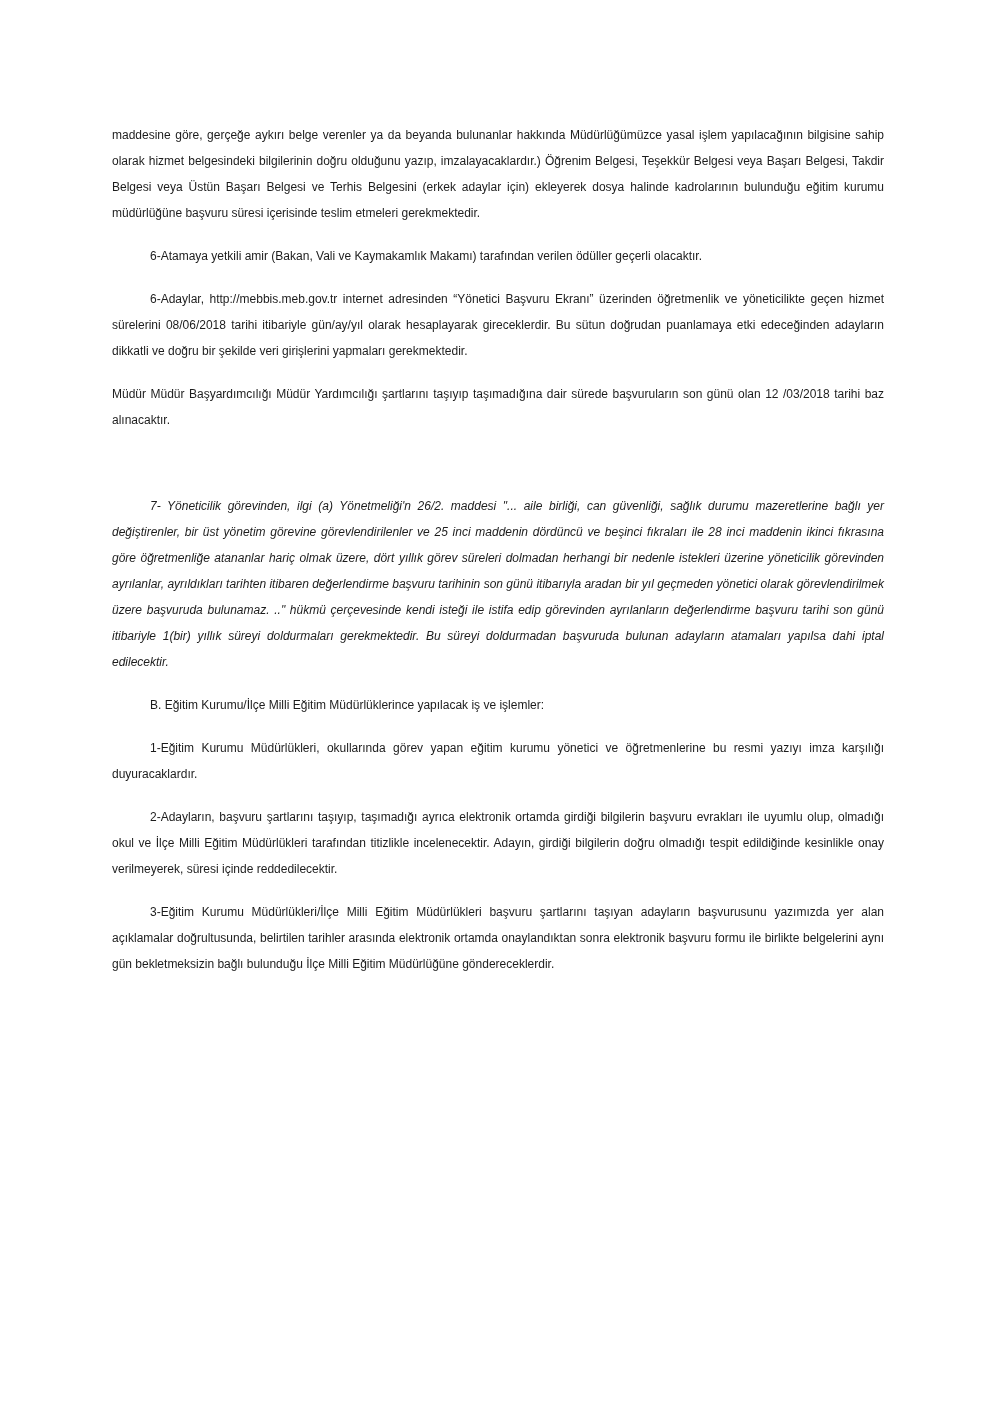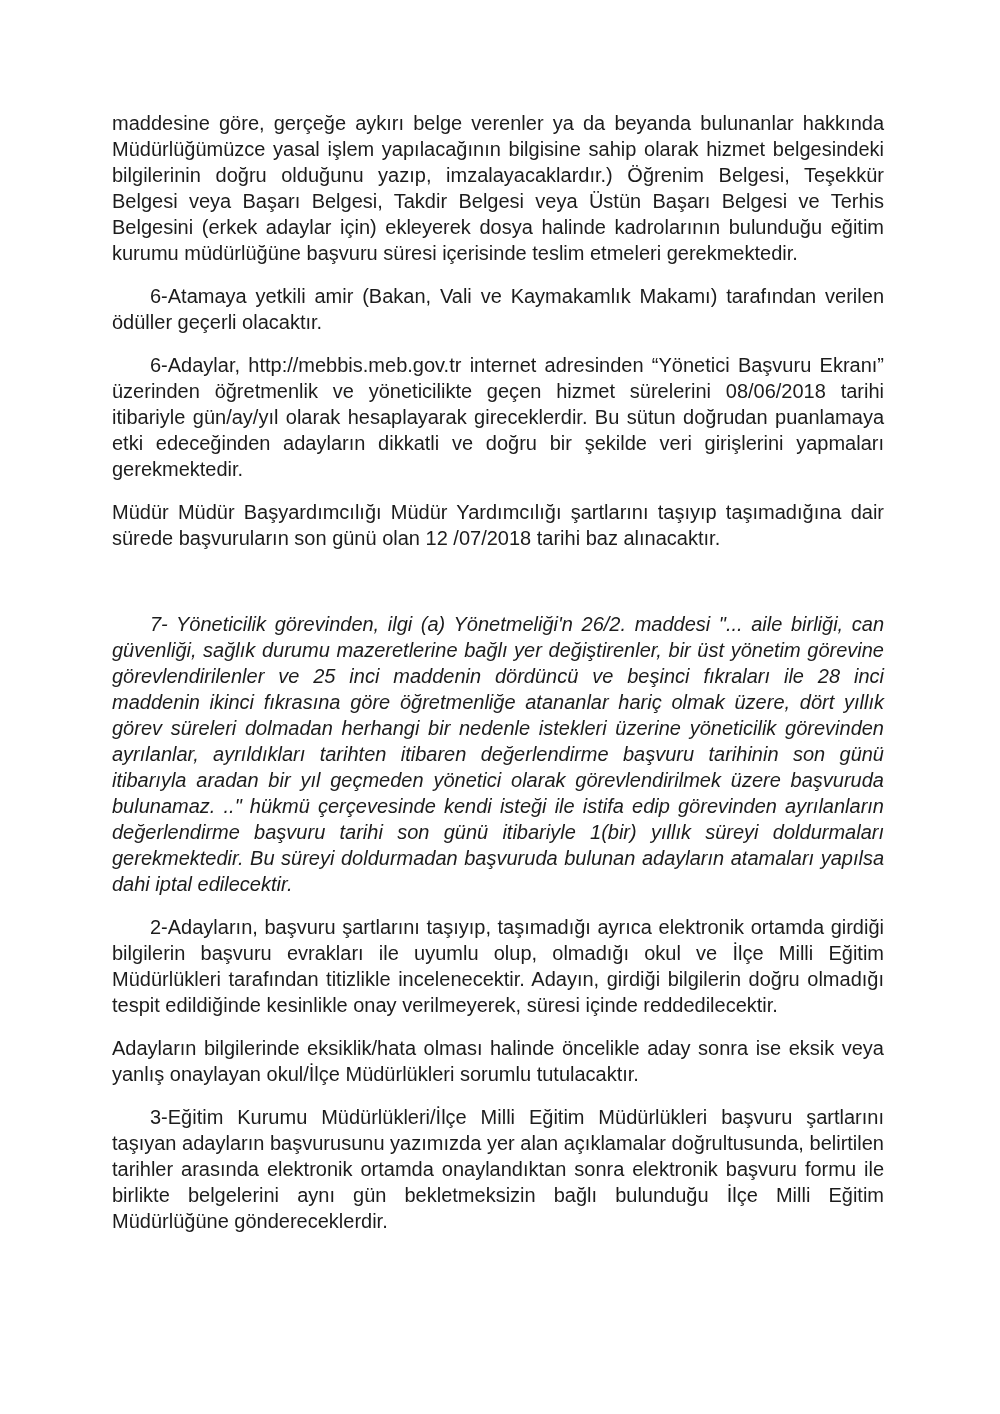--- a/index.html
+++ b/index.html
@@ -19,23 +19,23 @@
   .content {
     position: absolute;
     left: 112px;
     top: 106px;
     width: 772px;
     font-size: 16px;
     line-height: 26px;
     text-align: justify;
   }
   .para {
-    margin: 4px 0 17px 0;
+    margin: 16px 0 17px 0;
     padding: 0;
-    font-size: 20px;
+    font-size: 12px;
     line-height: 26px;
     font-weight: normal;
   }
   .indent {
     text-indent: 38px;
   }
   .bold {
     font-weight: normal;
   }
   .gap-before {
@@ -47,25 +47,26 @@
 <body>
 
 <div class="page">
   <div class="content">
     <p class="para">maddesine göre, gerçeğe aykırı belge verenler ya da beyanda bulunanlar hakkında Müdürlüğümüzce yasal işlem yapılacağının bilgisine sahip olarak hizmet belgesindeki bilgilerinin doğru olduğunu yazıp, imzalayacaklardır.) Öğrenim Belgesi, Teşekkür Belgesi veya Başarı Belgesi, Takdir Belgesi veya Üstün Başarı Belgesi ve Terhis Belgesini (erkek adaylar için)  ekleyerek dosya halinde kadrolarının bulunduğu eğitim kurumu müdürlüğüne başvuru süresi içerisinde teslim etmeleri gerekmektedir.</p>
 
     <p class="para indent">6-Atamaya yetkili amir (Bakan, Vali ve Kaymakamlık Makamı) tarafından verilen ödüller geçerli olacaktır.</p>
 
     <p class="para indent bold">6-Adaylar, http://mebbis.meb.gov.tr internet adresinden “Yönetici Başvuru Ekranı” üzerinden öğretmenlik ve yöneticilikte geçen hizmet sürelerini 08/06/2018 tarihi itibariyle gün/ay/yıl olarak hesaplayarak gireceklerdir. Bu sütun doğrudan puanlamaya etki edeceğinden adayların dikkatli ve doğru bir şekilde veri girişlerini yapmaları gerekmektedir.</p>
 
-    <p class="para">Müdür Müdür Başyardımcılığı Müdür Yardımcılığı şartlarını taşıyıp taşımadığına dair sürede başvuruların son günü olan 12 /07/2018 tarihi baz alınacaktır.</p>
+    <p class="para">Müdür Müdür Başyardımcılığı Müdür Yardımcılığı şartlarını taşıyıp taşımadığına dair sürede başvuruların son günü olan 12 /03/2018 tarihi baz alınacaktır.</p>
 
     <p class="para indent gap-before">7- Yöneticilik görevinden, ilgi (a) Yönetmeliği'n 26/2. maddesi "... aile birliği, can güvenliği, sağlık durumu mazeretlerine bağlı yer değiştirenler, bir üst yönetim görevine görevlendirilenler ve 25 inci maddenin dördüncü ve beşinci fıkraları ile 28 inci maddenin ikinci fıkrasına göre öğretmenliğe atananlar hariç olmak üzere, dört yıllık görev süreleri dolmadan herhangi bir nedenle istekleri üzerine yöneticilik görevinden ayrılanlar, ayrıldıkları tarihten itibaren değerlendirme başvuru tarihinin son günü itibarıyla aradan bir yıl geçmeden yönetici olarak görevlendirilmek üzere başvuruda bulunamaz. .." hükmü çerçevesinde kendi isteği ile istifa edip görevinden ayrılanların değerlendirme başvuru tarihi son günü itibariyle 1(bir) yıllık süreyi doldurmaları gerekmektedir. Bu süreyi doldurmadan başvuruda bulunan adayların atamaları yapılsa dahi iptal edilecektir.</p>
 
+    <p class="para indent bold">B. Eğitim Kurumu/İlçe Milli Eğitim Müdürlüklerince yapılacak iş ve işlemler:</p>
 
+    <p class="para indent">1-Eğitim Kurumu Müdürlükleri, okullarında görev yapan eğitim kurumu yönetici ve öğretmenlerine bu resmi yazıyı imza karşılığı duyuracaklardır.</p>
 
     <p class="para indent">2-Adayların, başvuru şartlarını taşıyıp, taşımadığı ayrıca elektronik ortamda girdiği bilgilerin başvuru evrakları ile uyumlu olup, olmadığı okul ve İlçe Milli Eğitim Müdürlükleri tarafından titizlikle incelenecektir. Adayın, girdiği bilgilerin doğru olmadığı tespit edildiğinde kesinlikle onay verilmeyerek, süresi içinde reddedilecektir.</p>
 
-    <p class="para">Adayların bilgilerinde eksiklik/hata olması halinde öncelikle aday sonra ise eksik veya yanlış onaylayan okul/İlçe Müdürlükleri sorumlu tutulacaktır.</p>
 
     <p class="para indent">3-Eğitim Kurumu Müdürlükleri/İlçe Milli Eğitim Müdürlükleri başvuru şartlarını taşıyan adayların başvurusunu yazımızda yer alan açıklamalar doğrultusunda, belirtilen tarihler arasında elektronik ortamda onaylandıktan sonra elektronik başvuru formu ile birlikte belgelerini aynı gün bekletmeksizin bağlı bulunduğu İlçe Milli Eğitim Müdürlüğüne göndereceklerdir.</p>
   </div>
 </div>
 
 </body></html>

